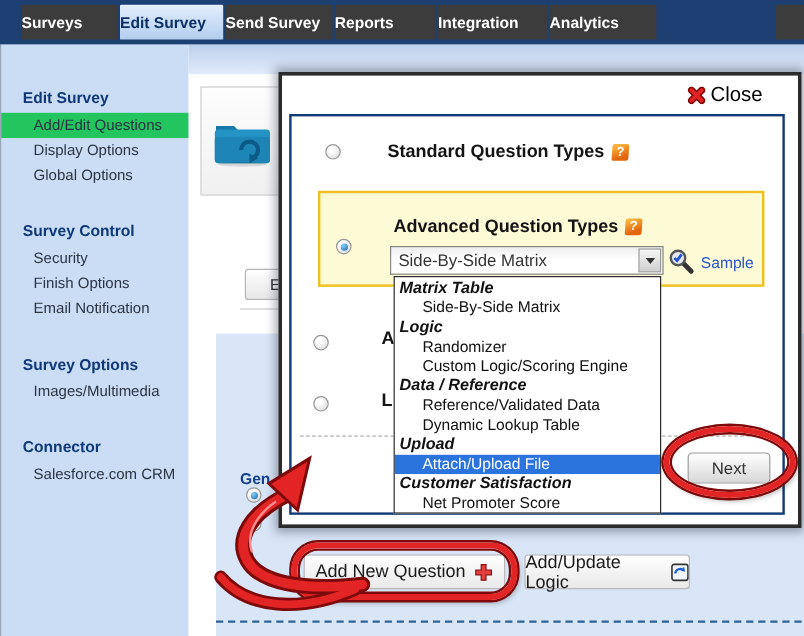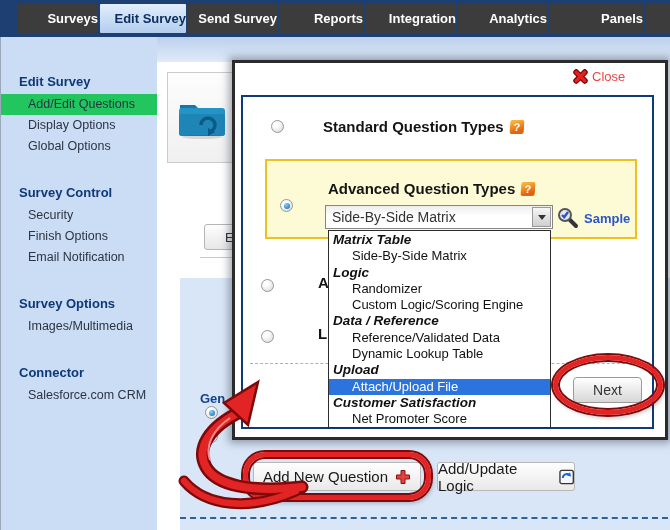--- a/index.html
+++ b/index.html
@@ -6,21 +6,21 @@
   html,body { margin:0; padding:0; }
   body {
     width:670px; height:530px; position:relative; overflow:hidden;
     background:#ffffff; font-family:"Liberation Sans", sans-serif;
   }
 
   
   .nav { position:absolute; left:0; top:0; width:670px; height:37px; background:#1e3f71; z-index:5; }
   .tab {
     position:absolute; top:4px; height:29px; background:#3d3c3c; color:#fff;
-    font-weight:bold; font-size:13px; display:flex; align-items:center; justify-content:flex-end;
+    font-weight:bold; font-size:13px; display:flex; align-items:center; justify-content:flex-start;
     cursor:pointer; border-radius:1px;
   }
   .tab.active { background:linear-gradient(#e2eefc,#b3cdee); color:#0d2f63; }
 
   
   .band { position:absolute; left:157px; top:37px; width:513px; height:25px;
           background:linear-gradient(#bcd0ec,#e0ebfa); z-index:1; }
   .sidebar { position:absolute; left:0; top:37px; width:157px; height:493px;
              background:#cbddf5; border-left:1px solid #9aa7b8; z-index:2; padding-top:33px; }
   .side-header { font-weight:bold; color:#0e3877; font-size:13px; padding:4px 0 5px 18px; }
@@ -48,40 +48,40 @@
            background:radial-gradient(circle at 35% 30%, #ffffff 20%, #d6d6d6);
            border:1px solid #979797; z-index:4; }
   .radio.sel::after { content:""; position:absolute; left:2.5px; top:2.5px; width:6px; height:6px;
            border-radius:50%; background:radial-gradient(circle at 35% 30%, #7cc8f2 10%, #0d63a8); }
 
   
   .modal { position:absolute; left:232px; top:60px; width:436px; height:380px; background:#ffffff;
            border:3px solid #2b2b2b; z-index:40; box-shadow:0 0 8px 3px rgba(70,80,100,.5); }
   .modal-close { position:absolute; left:338px; top:6px; display:flex; align-items:center; gap:4px;
                  cursor:pointer; z-index:8; }
-  .modal-close span { color:#ef4444; font-size:13px; }
+  .modal-close span { color:#000000; font-size:17px; }
   .inner-box { position:absolute; left:6px; top:32px; width:413px; height:334px; border:2px solid #0f3a75; }
 
   .opt-label { position:absolute; font-size:15px; font-weight:bold; color:#141414; display:flex; gap:6px; align-items:center; z-index:3; }
   .qicon { display:inline-block; width:14px; height:14px; border-radius:2px; color:#fff; font-weight:bold;
            font-size:11px; line-height:14px; text-align:center;
            background:linear-gradient(160deg,#f9b23c 15%,#e2640e 75%); transform:skewX(-4deg); }
 
   .yellow-box { position:absolute; left:30px; top:96px; width:372px; height:80px;
                 background:#fdfad6; border:2px solid #efc11e; z-index:2; }
 
   .select { position:absolute; left:90px; top:142px; width:228px; height:24px; border:1px solid #858585;
             background:linear-gradient(#ededed,#ffffff 45%); display:flex; align-items:center; z-index:4; cursor:pointer; }
   .select-value { flex:1; font-size:14px; color:#333; padding-left:6px; white-space:nowrap; overflow:hidden; }
   .select-arrow { width:19px; height:20px; margin-right:1px; border:1px solid #9a9a9a;
                   background:linear-gradient(#f6f6f6,#cfcfcf); display:flex; align-items:center; justify-content:center; }
   .select-arrow i { width:0; height:0; border-left:4px solid transparent; border-right:4px solid transparent;
                     border-top:5px solid #333; }
 
-  .sample { position:absolute; left:322px; top:144px; display:flex; align-items:center; gap:5px; z-index:4; cursor:pointer;font-weight:bold; }
+  .sample { position:absolute; left:322px; top:144px; display:flex; align-items:center; gap:5px; z-index:4; cursor:pointer; }
   .sample span { color:#2a55cc; font-size:13px; }
 
   .partial-opt { position:absolute; font-size:15px; font-weight:bold; color:#141414; z-index:2; }
 
   .modal-dash { position:absolute; left:15px; top:300px; width:400px; border-top:1px dashed #b0b0b0; z-index:1; }
 
   .droplist { position:absolute; left:93px; top:167px; width:223px; height:198px; background:#fff;
               border:1px solid #2c2c2c; z-index:6; padding-top:1px; }
   .drow { height:16.3px; font-size:13px; color:#111; line-height:16px; white-space:nowrap; cursor:pointer; }
   .drow.group { font-weight:bold; font-style:italic; font-size:13.5px; padding-left:4px; }
@@ -122,23 +122,20 @@
       <span>Send Survey</span>
     </div>
   <div class="tab" style="left:279px;width:84px;">
       <span>Reports</span>
     </div>
   <div class="tab" style="left:458px;width:89px;">
       <span>Analytics</span>
     </div>
   <div class="tab" style="left:365px;width:91px;">
       <span>Integration</span>
-    </div>
-  <div class="tab" style="left:549px;width:94px;">
-      <span>Panels</span>
     </div>
   <div class="tab" style="left:646px;width:24px;">
       <span></span>
     </div>
 </div>
 
 <div class="band"></div>
 
 <div class="sidebar">
   <div class="side-header">Edit Survey</div>

